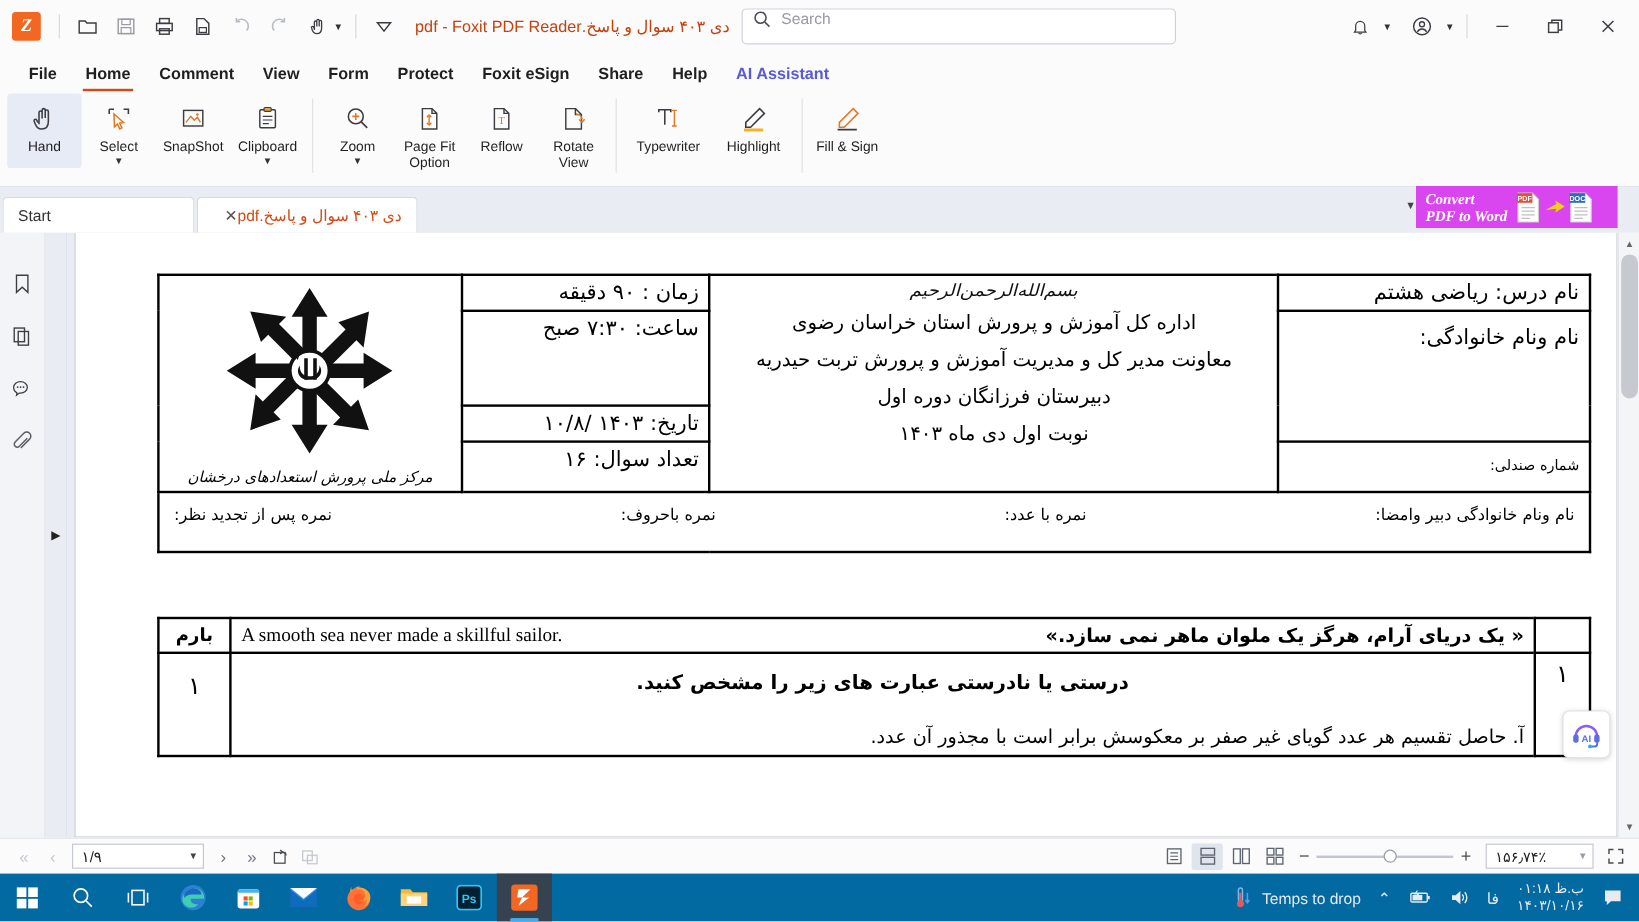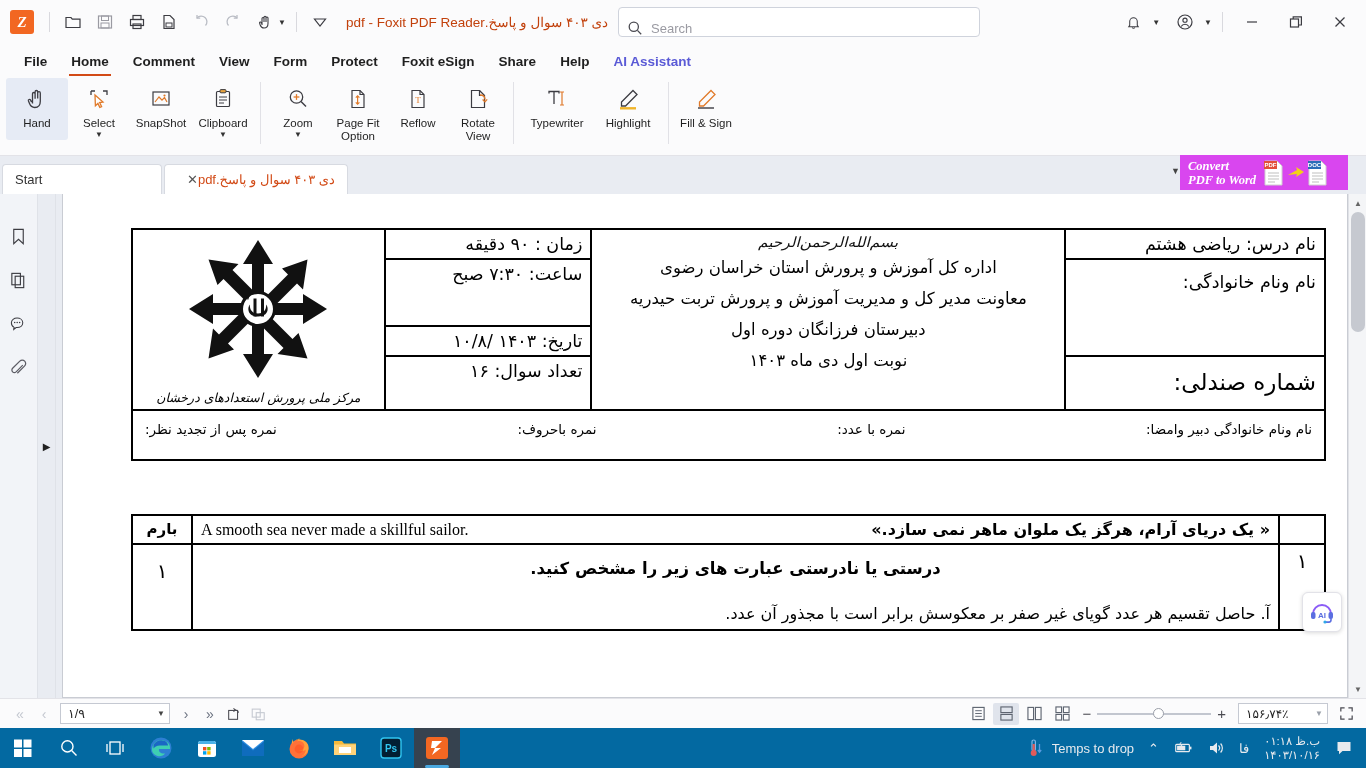--- a/index.html
+++ b/index.html
@@ -33,21 +33,21 @@
   .tb-caret {
     font-size: 8px; color: #333; margin-left: -3px; margin-right: 3px;
     display: flex; align-items: center; height: 32px;
   }
   .win-title {
     font-size: 13.5px; color: #c2410c; margin-left: 10px; margin-right: 6px;
     white-space: nowrap; direction: rtl; unicode-bidi: plaintext;
   }
   .searchbox {
     width: 362px; height: 30px; border: 1px solid #cfd3dc; border-radius: 4px;
-    background: #fff; display: flex; align-items: flex-end; padding: 0 8px;
+    background: #fff; display: flex; align-items: flex-start; padding: 0 8px;
     margin-left: 4px;
   }
   .searchbox .ph {
     font-size: 13px; color: #9a9aa2; margin-left: 8px;
   }
   .tb-right { margin-left: auto; display: flex; align-items: center; padding-right: 4px; }
   .win-ctl {
     width: 44px; height: 44px; display: flex; align-items: center; justify-content: center;
   }
 
@@ -616,21 +616,21 @@
         <tr>
           <td class="cell-sub" rowspan="2" style="font-size:17.5px;padding-top:12px;">
             <span>نام ونام خانوادگی:</span>
           </td>
           <td class="cell-time">ساعت: ۷:۳۰ صبح</td>
         </tr>
         <tr>
           <td class="cell-time">تاریخ: ۱۴۰۳ /۱۰/۸</td>
         </tr>
         <tr>
-          <td class="cell-sub" style="font-size:23px;padding-top:12px;padding-bottom:14px;padding-left:32px;">
+          <td class="cell-sub" style="font-size:12px;padding-top:12px;padding-bottom:14px;padding-left:32px;">
             <span>شماره صندلی:</span>
           </td>
           <td class="cell-time">تعداد سوال:  ۱۶</td>
         </tr>
 
         <tr class="grades-row">
           <td colspan="4">
             <div class="grades-inner">
               <span>نام ونام خانوادگی دبیر وامضا:</span>
               <span>نمره با عدد:</span>

